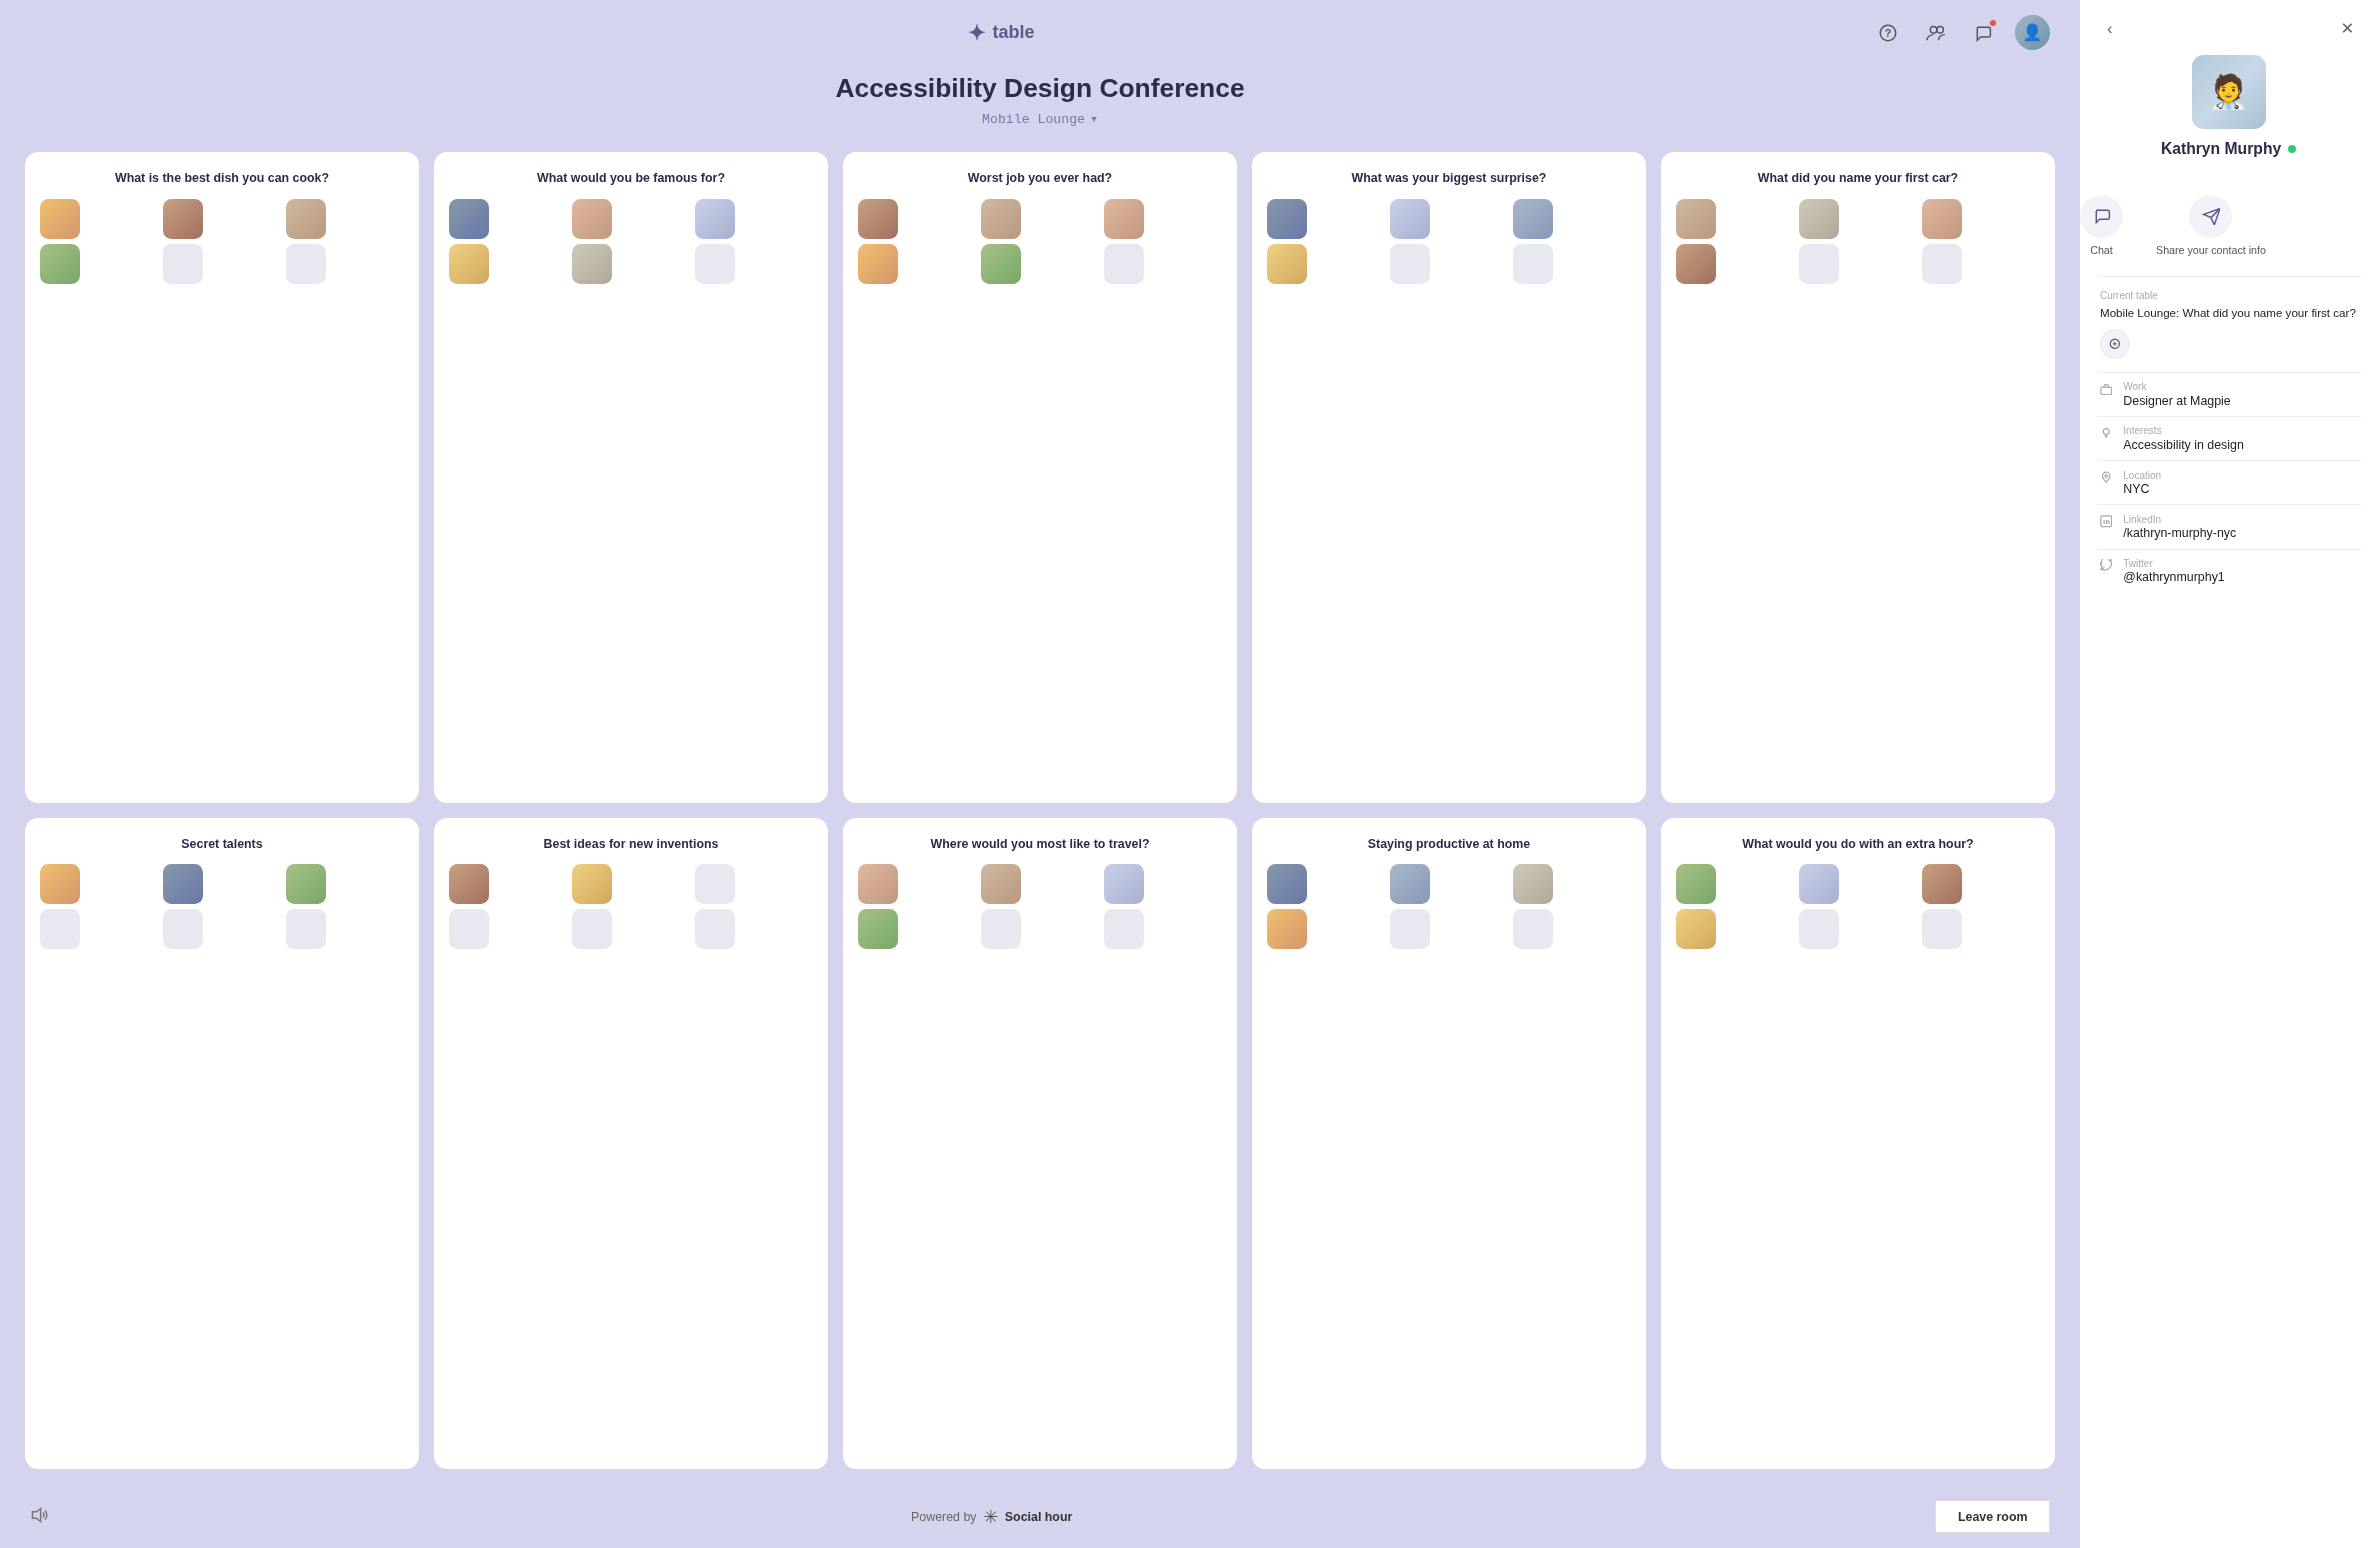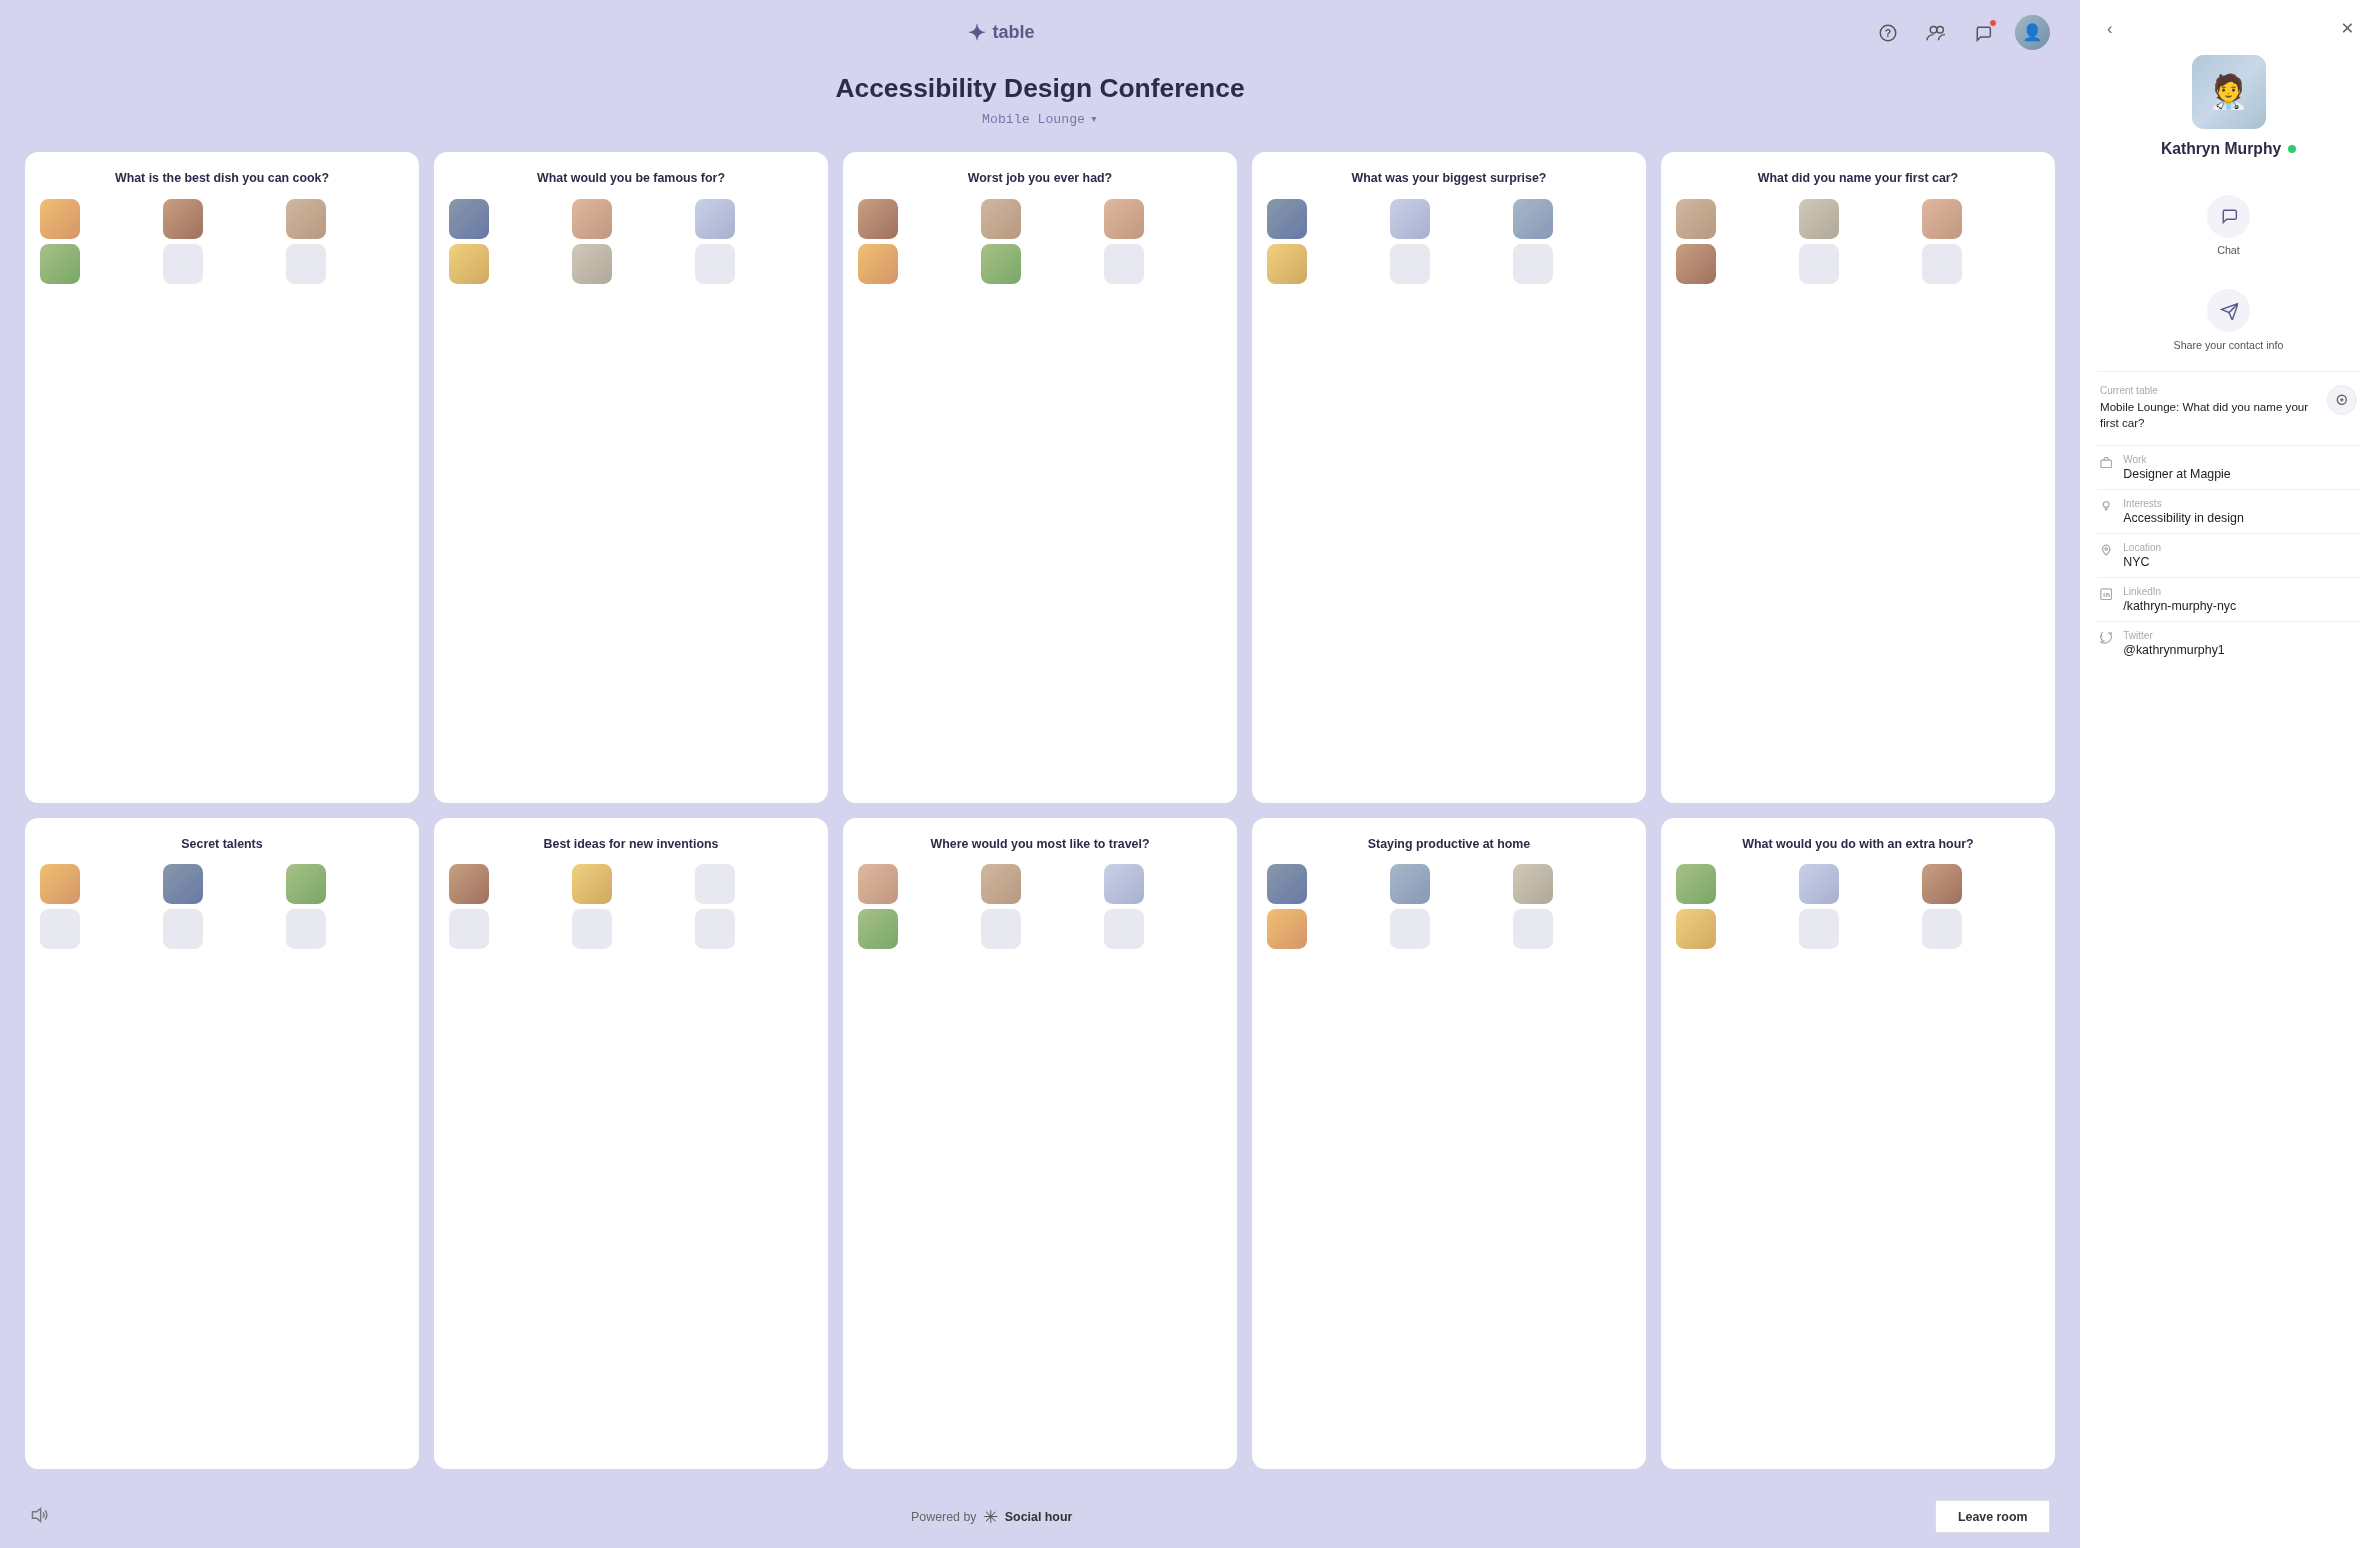--- a/index.html
+++ b/index.html
@@ -238,21 +238,20 @@
       border-radius: 50%;
       display: inline-block;
     }
 
     
     .action-buttons {
       display: flex;
       gap: 33px;
       padding: 16.5px 0 20px;
       justify-content: flex-start;
-      flex-direction: column;
     }
     .action-btn {
       display: flex;
       flex-direction: column;
       align-items: center;
       gap: 6.6px;
       cursor: pointer;
       background: none;
       border: none;
     }
@@ -305,20 +304,21 @@
       color: #222;
     }
 
     
     .current-table-section {
       padding: 13.2px 20px;
       display: flex;
       align-items: flex-start;
       justify-content: space-between;
       gap: 8.3px;
+      flex-direction: column;
     }
     .current-table-content { flex: 1; }
     .current-table-label {
       font-size: 10px;
       color: #aaa;
       margin-bottom: 3.3px;
     }
     .current-table-value {
       font-size: 11.6px;
       color: #222;

